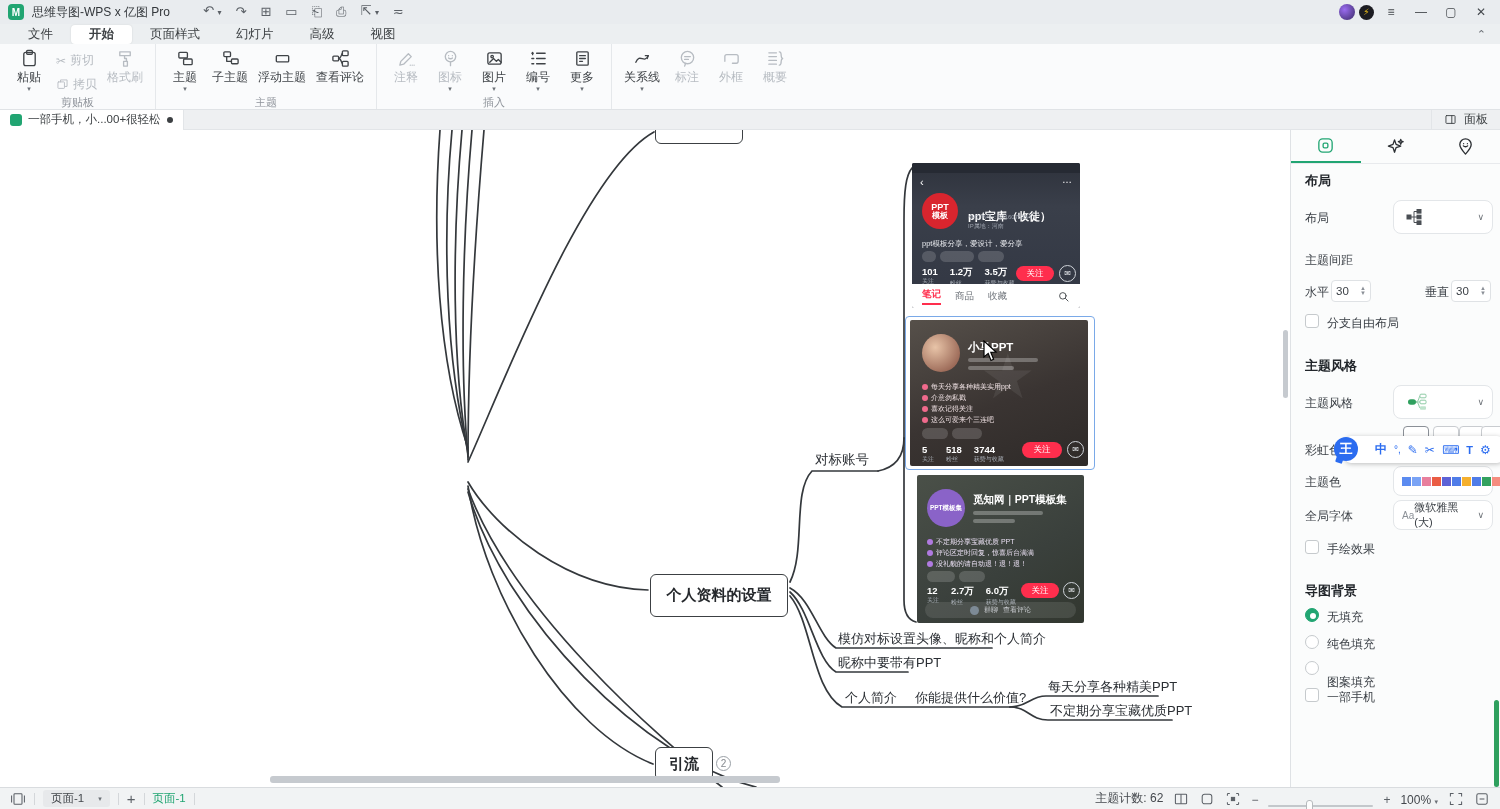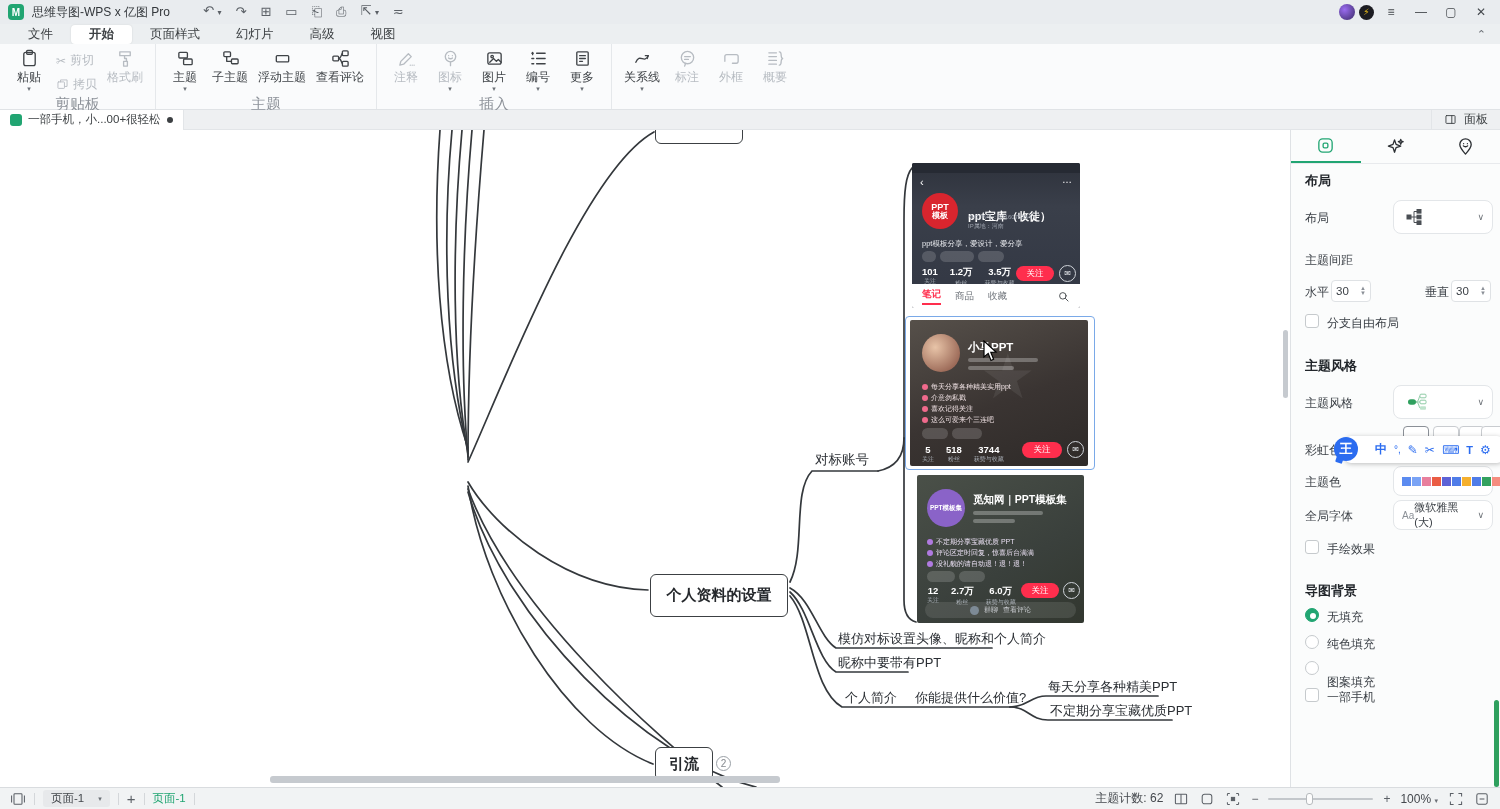--- a/index.html
+++ b/index.html
@@ -15,21 +15,21 @@
   
   #menubar{position:absolute;left:0;top:24px;width:1500px;height:20px;background:#eceff1;display:flex;align-items:center;padding-left:10px;font-size:12.5px;color:#3c4043}
   .mtab{padding:1px 18px;line-height:17px;border-radius:4px}
   .mtab.active{background:#fff;font-weight:bold;box-shadow:0 0 2px rgba(0,0,0,.12)}
   #ribbon-collapse{margin-left:auto;margin-right:14px;color:#6b7076;font-size:11px}
   
   #ribbon{position:absolute;left:0;top:44px;width:1500px;height:66px;background:#fafbfc;border-bottom:1px solid #e0e3e6;display:flex}
   .rgroup{display:flex;flex-direction:column;align-items:center;padding:0 12px;border-right:1px solid #e5e8eb;height:100%}
   .rgroup:last-child{border-right:none}
   .rrow{display:flex;align-items:flex-start;gap:10px;height:47px;padding-top:5px}
-  .glabel{font-size:15px;color:#8e939a;margin-top:4px;height:14px}
+  .glabel{font-size:11px;color:#8e939a;margin-top:4px;height:14px}
   .rbtn{display:flex;flex-direction:column;align-items:center;gap:1px;font-size:12px;color:#3f4347;min-width:34px}
   .rbtn .caret{font-size:7px;color:#6b7076;line-height:4px}
   .rbtn.dis{color:#b7bcc2}
   .rbtn.dis svg{stroke:#b7bcc2}
   .rstack{display:flex;flex-direction:column;gap:7px;justify-content:center;height:47px;font-size:12px}
   .rsmall{display:flex;align-items:center;gap:4px;color:#b7bcc2}
   .ic{width:19px;height:19px;stroke:#3f4347;fill:none;stroke-width:1.4;stroke-linecap:round;stroke-linejoin:round}
   .ic.s{width:13px;height:13px}
   
   #doctabs{position:absolute;left:0;top:110px;width:1500px;height:20px;background:#eef0f2;display:flex;align-items:center;font-size:11.5px;color:#3c4043;border-bottom:1px solid #e2e5e8}
@@ -46,21 +46,21 @@
   #traffic-badge{position:absolute;left:716px;top:626px;width:15px;height:15px;border:1px solid #9aa0a6;border-radius:50%;color:#85898e;font-size:10px;display:flex;align-items:center;justify-content:center;z-index:4}
   
   .shot{position:absolute;z-index:2;color:#e8eaee;overflow:hidden;border-radius:2px}
   .shot .avatar{border-radius:50%;position:absolute}
   .shot .pname{position:absolute;font-weight:bold;color:#fff}
   .fbar{position:absolute;width:70px;height:4px;background:rgba(255,255,255,.28);border-radius:2px}
   .biol{position:absolute;font-size:7px;color:#f0e2e4;display:flex;align-items:center;gap:3px;white-space:nowrap}
   .dotp{width:6px;height:6px;border-radius:50%;display:inline-block}
   .pill{position:absolute;height:11px;border-radius:6px;background:rgba(255,255,255,.16)}
   .stats{position:absolute;display:flex;gap:12px}
-  .stat{display:flex;flex-direction:column;align-items:center}
+  .stat{display:flex;flex-direction:column;align-items:flex-start}
   .stat b{font-size:9.5px;color:#fff}
   .stat span{font-size:6px;color:#aab0b8}
   .follow{position:absolute;background:#ff2e4d;color:#fff;border-radius:12px;font-size:8.5px;display:flex;align-items:center;justify-content:center}
   .msgc{position:absolute;border:1px solid #cfd3d9;border-radius:50%;width:17px;height:17px;display:flex;align-items:center;justify-content:center;font-size:8px;color:#e3e6ea}
   #sel-box{position:absolute;left:905px;top:186px;width:190px;height:154px;border:1.6px solid #7aa9e8;border-radius:4px;z-index:3}
   #cursor{position:absolute;left:983px;top:210px;z-index:10}
   .cscroll{position:absolute;background:#c6cacf;border-radius:3px;z-index:5}
   
   #sidebar{position:absolute;left:1290px;top:130px;width:210px;height:657px;background:#fbfcfc;border-left:1px solid #dfe2e5;font-size:12px;color:#3a3f45}
   #sbtabs{position:absolute;left:0;top:0;width:100%;height:34px;display:flex;border-bottom:1px solid #e8eaed}
@@ -82,21 +82,21 @@
   #ime{position:absolute;left:54px;top:306px;width:158px;height:27px;background:#fff;border-radius:6px;box-shadow:0 1px 5px rgba(0,0,0,.25);display:flex;align-items:center;gap:7px;padding-left:30px;z-index:6;color:#2b6cf0;font-size:12px}
   #ime-badge{position:absolute;left:-11px;top:1px;width:24px;height:24px;background:#2b6cf0;border-radius:50%;color:#fff;font-weight:bold;font-size:13px;display:flex;align-items:center;justify-content:center}
   #ime-badge::after{content:"";position:absolute;left:2px;bottom:-2px;width:7px;height:7px;background:#2b6cf0;border-radius:1px;transform:rotate(18deg)}
   .rainbow-opt{position:absolute;width:26px;height:24px;border:1px solid #c9ccd0;border-radius:4px;background:#fff;z-index:5}
   #sb-scroll{position:absolute;left:203px;top:570px;width:5px;height:87px;background:#2fa05e;border-radius:3px}
   
   #statusbar{position:absolute;left:0;top:787px;width:1500px;height:22px;background:#f1f3f4;border-top:1px solid #d9dcdf;display:flex;align-items:center;font-size:12px;color:#44484d;padding:0 10px}
   .sdivider{width:1px;height:12px;background:#d4d7da;margin:0 8px}
   #page-select{background:#e7e9eb;border-radius:3px;height:17px;display:flex;align-items:center;gap:14px;padding:0 8px;font-size:11.5px}
   #page-tab{color:#21a572;font-size:11.5px}
-  .sb-right{margin-left:auto;display:flex;align-items:center;gap:10px}
+  .sb-right{margin-left:auto;display:flex;align-items:flex-end;gap:10px}
   #zoom-track{width:105px;height:2px;background:#c3c7cb;border-radius:1px;position:relative}
   #zoom-thumb{position:absolute;left:38px;top:-5px;width:7px;height:12px;background:#fdfdfd;border:1px solid #b6babd;border-radius:3px}
   .sicon{width:16px;height:16px;stroke:#5b6066;fill:none;stroke-width:1.3}
 </style>
 </head>
 <body>
 
 <div id="titlebar">
   <div id="logo">M</div>
   <span style="margin-right:26px">思维导图-WPS x 亿图 Pro</span>

